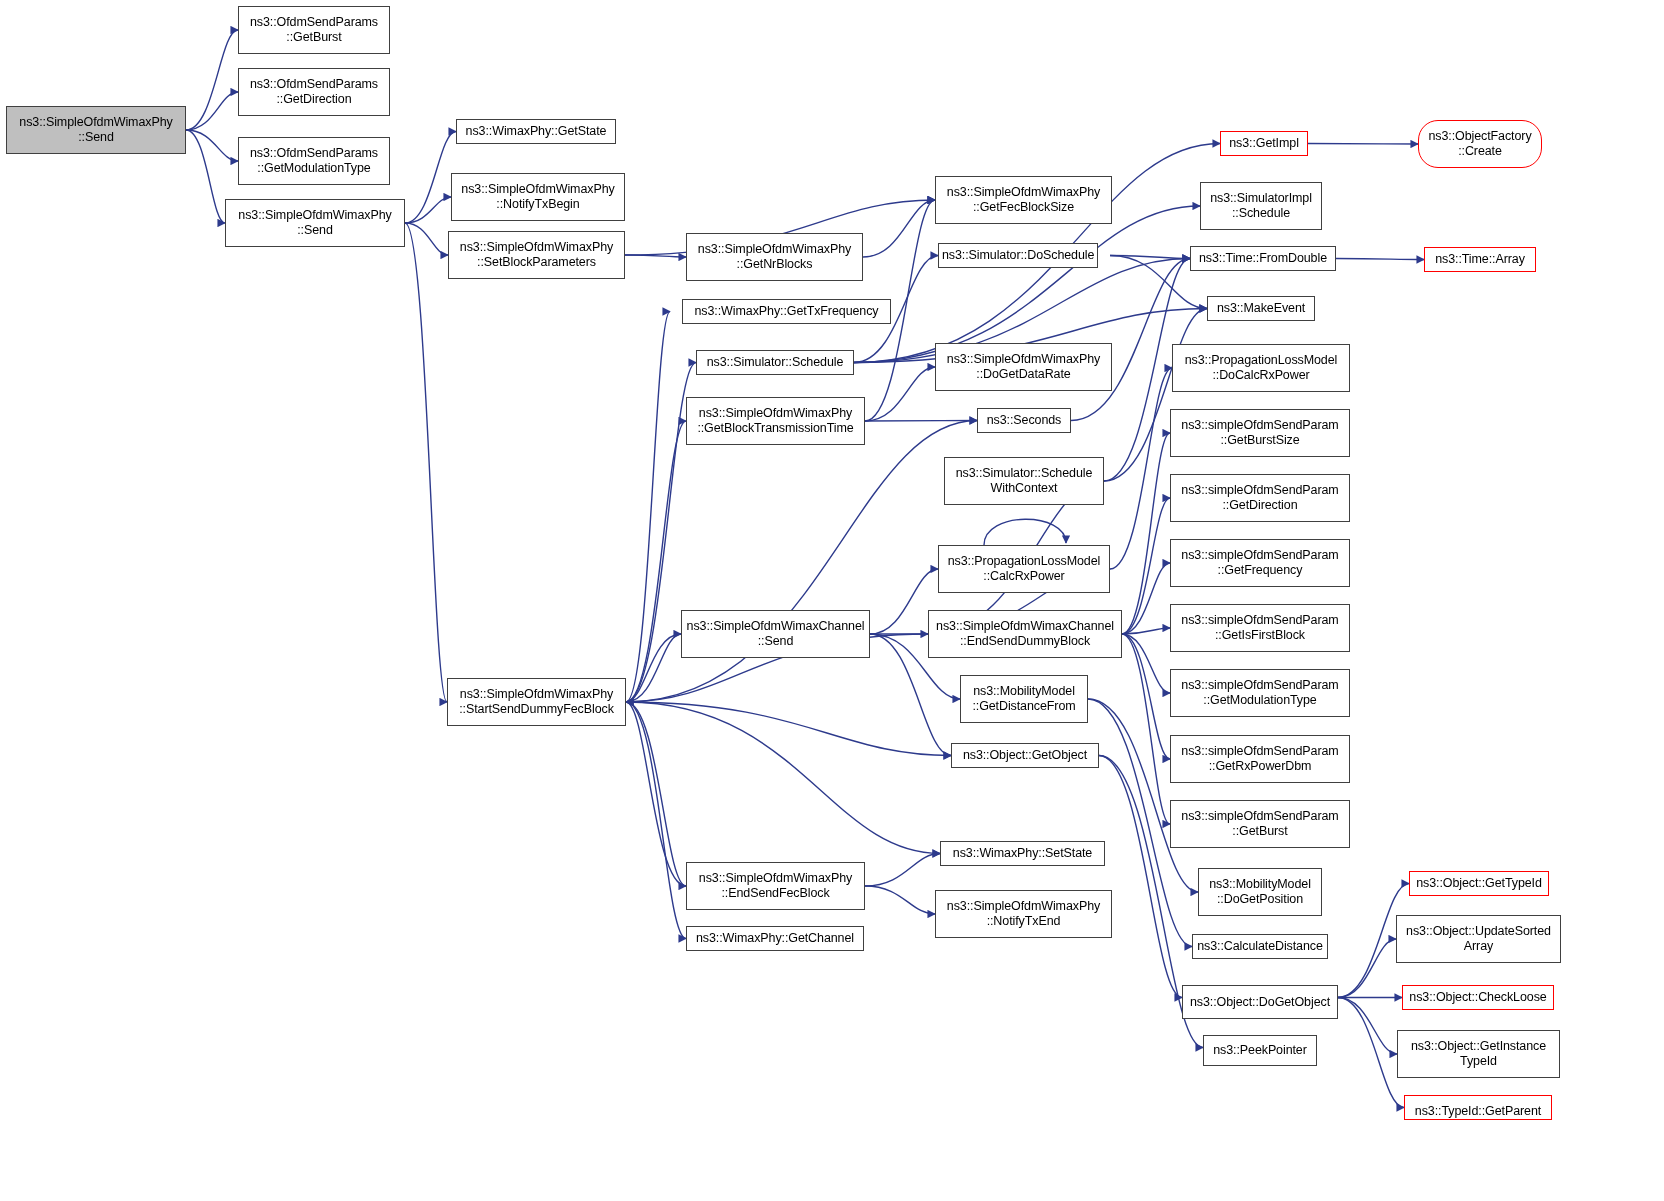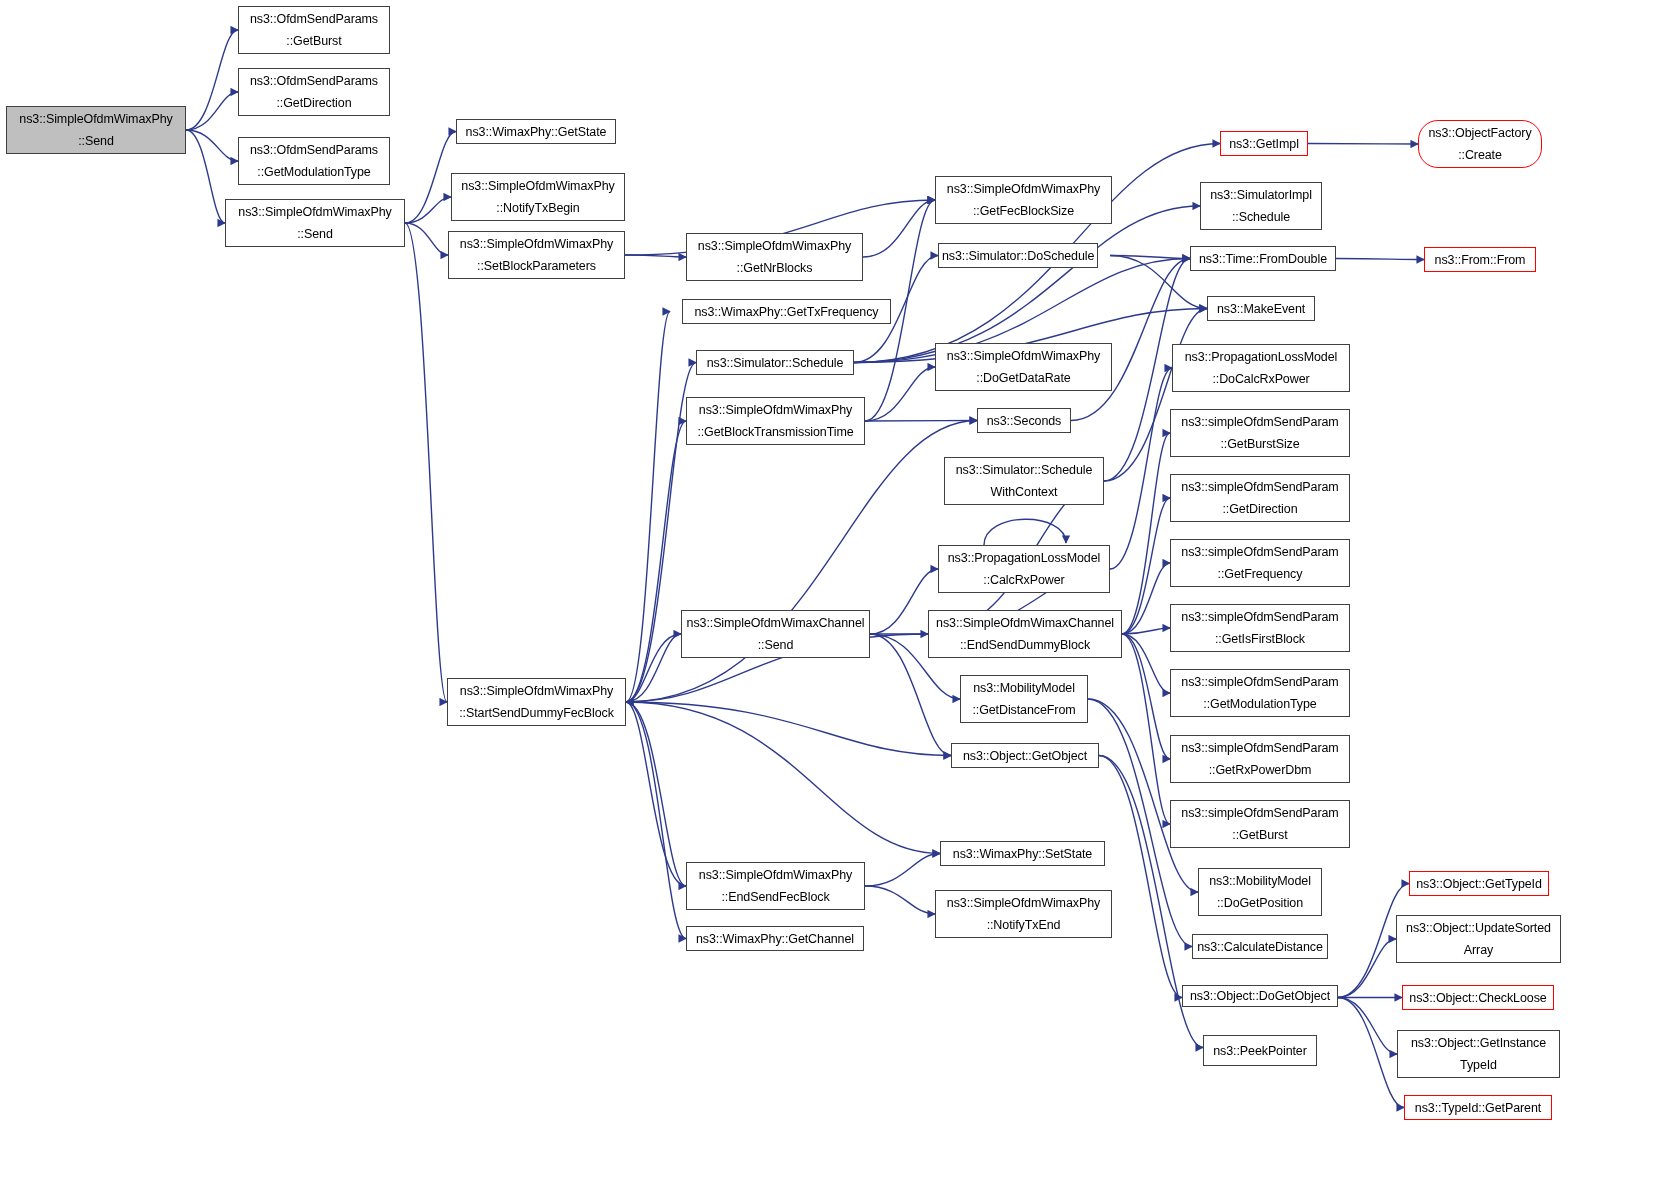--- a/index.html
+++ b/index.html
@@ -23,21 +23,21 @@
     height: 1201px;
     pointer-events: none;
   }
   .node {
     position: absolute;
     box-sizing: border-box;
     border: 1px solid #404040;
     background: #ffffff;
     color: #000000;
     font-size: 12.5px;
-    line-height: 22px;
+    line-height: 15px;
     letter-spacing: -0.1px;
     display: flex;
     align-items: center;
     justify-content: center;
     text-align: center;
     white-space: pre-line;
     padding: 0 3px;
   }
   .node.red {
     border-color: #ff0000;
@@ -193,25 +193,25 @@
 ::GetIsFirstBlock</span></div>
       <div class="node" style="left: 1170px; top: 669px; width: 180px; height: 48px;"><span class="node-label">ns3::simpleOfdmSendParam
 ::GetModulationType</span></div>
       <div class="node" style="left: 1170px; top: 735px; width: 180px; height: 48px;"><span class="node-label">ns3::simpleOfdmSendParam
 ::GetRxPowerDbm</span></div>
       <div class="node" style="left: 1170px; top: 800px; width: 180px; height: 48px;"><span class="node-label">ns3::simpleOfdmSendParam
 ::GetBurst</span></div>
       <div class="node" style="left: 1198px; top: 868px; width: 124px; height: 48px;"><span class="node-label">ns3::MobilityModel
 ::DoGetPosition</span></div>
       <div class="node" style="left: 1192px; top: 934px; width: 136px; height: 25px;"><span class="node-label">ns3::CalculateDistance</span></div>
-      <div class="node" style="left: 1182px; top: 985px; width: 156px; height: 22px;"><span class="node-label">ns3::Object::DoGetObject</span></div>
+      <div class="node" style="left: 1182px; top: 985px; width: 156px; height: 34px;"><span class="node-label">ns3::Object::DoGetObject</span></div>
       <div class="node" style="left: 1203px; top: 1035px; width: 114px; height: 31px;"><span class="node-label">ns3::PeekPointer</span></div>
       <div class="node red" style="left: 1418px; top: 120px; width: 124px; height: 48px; border-radius: 20px;"><span class="node-label">ns3::ObjectFactory
 ::Create</span></div>
-      <div class="node red" style="left: 1424px; top: 247px; width: 112px; height: 25px;"><span class="node-label">ns3::From::From</span></div>
+      <div class="node red" style="left: 1424px; top: 247px; width: 112px; height: 25px;"><span class="node-label">ns3::Time::Array</span></div>
       <div class="node red" style="left: 1409px; top: 871px; width: 140px; height: 25px;"><span class="node-label">ns3::Object::GetTypeId</span></div>
       <div class="node" style="left: 1396px; top: 915px; width: 165px; height: 48px;"><span class="node-label">ns3::Object::UpdateSorted
 Array</span></div>
       <div class="node red" style="left: 1402px; top: 985px; width: 152px; height: 25px;"><span class="node-label">ns3::Object::CheckLoose</span></div>
       <div class="node" style="left: 1397px; top: 1030px; width: 163px; height: 48px;"><span class="node-label">ns3::Object::GetInstance
 TypeId</span></div>
       <div class="node red" style="left: 1404px; top: 1095px; width: 148px; height: 25px; align-items: flex-end;"><span class="node-label">ns3::TypeId::GetParent</span></div>
     </div>
 </div>
 

